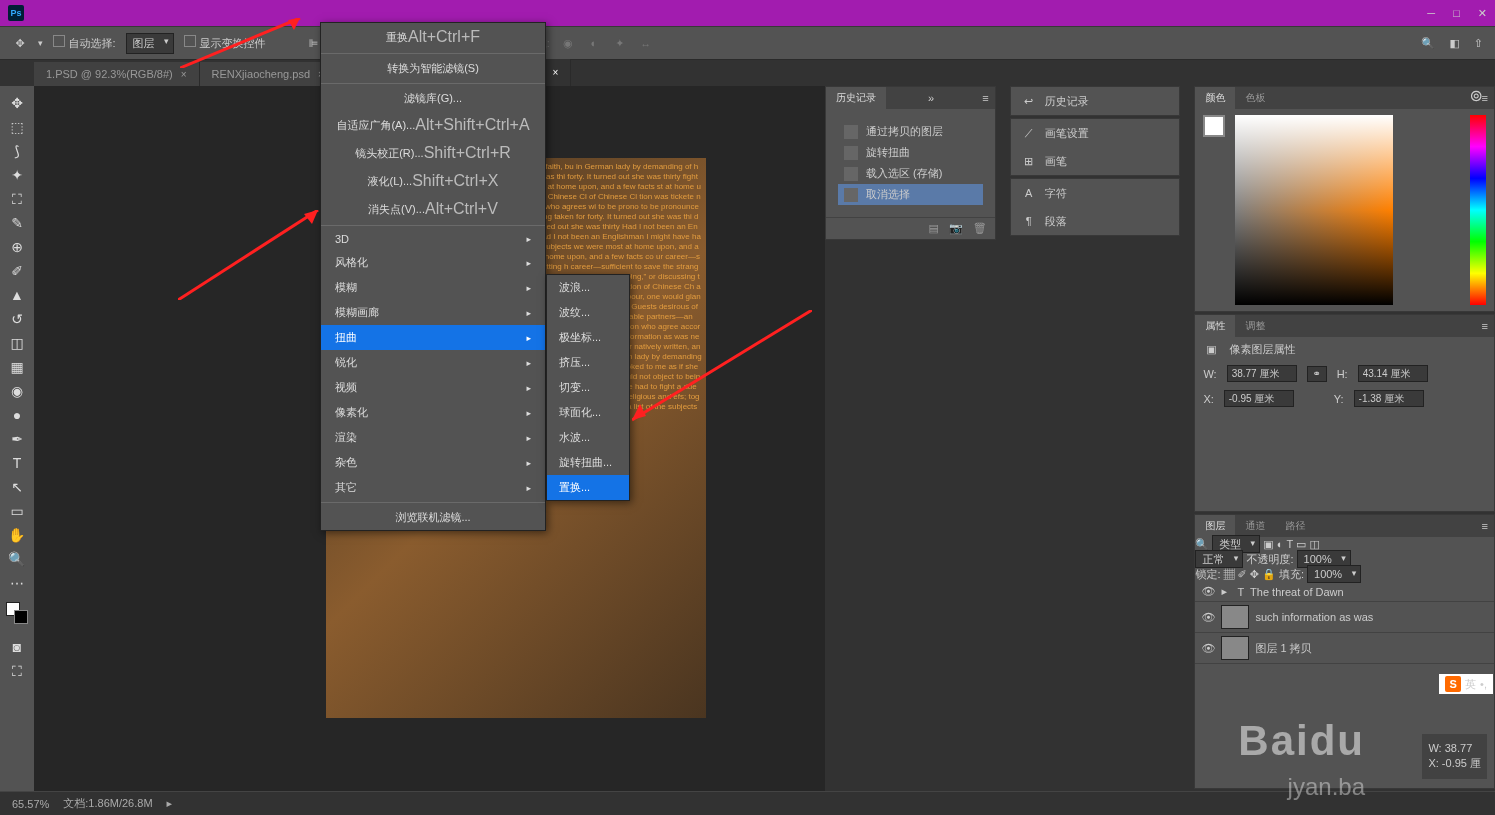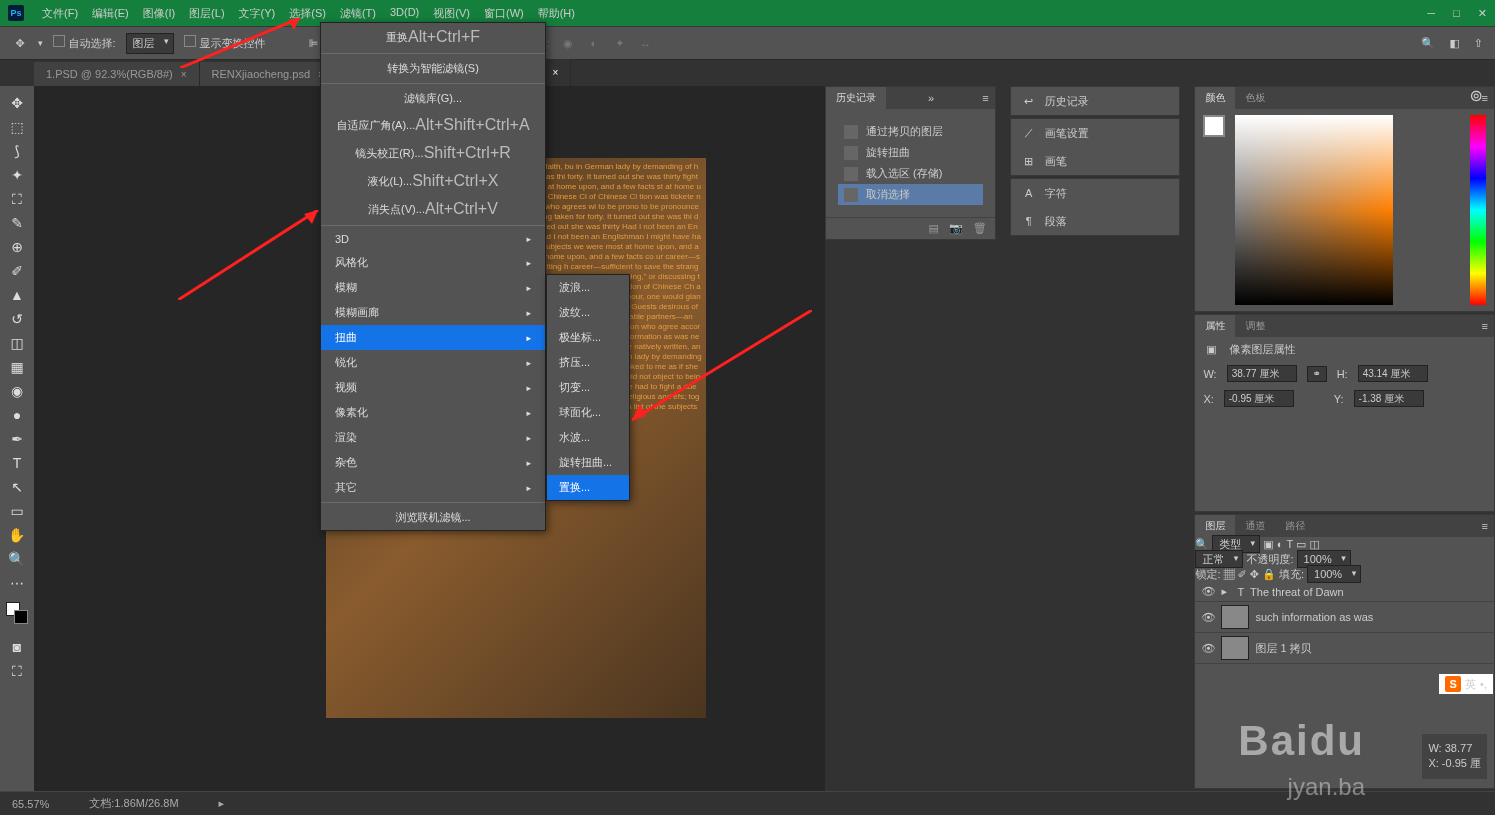--- a/index.html
+++ b/index.html
@@ -1,17 +1,17 @@
 <!DOCTYPE html>
 <html><head>
 <meta charset="utf-8">
 <style>
 *{margin:0;padding:0;box-sizing:border-box;font-family:"Microsoft YaHei",Arial,sans-serif;font-size:11px;user-select:none}
 body{background:#323232;color:#ccc;width:1495px;height:815px;overflow:hidden;position:relative}
-.titlebar{height:26px;background:#15803d;display:flex;align-items:center;padding:0 8px}
+.titlebar{height:26px;background:#a21caf;display:flex;align-items:center;padding:0 8px}
 .ps-logo{width:16px;height:16px;background:#001e36;color:#31a8ff;display:flex;align-items:center;justify-content:center;font-weight:bold;font-size:9px;border-radius:2px;margin-right:12px}
 .menubar{display:flex;gap:2px}
 .menu-item{padding:4px 6px;cursor:pointer}
 .window-ctrls{margin-left:auto;display:flex;gap:18px;font-size:13px}
 .window-ctrls span{cursor:pointer}
 .options-bar{height:34px;background:#535353;border-top:1px solid #383838;border-bottom:1px solid #2a2a2a;display:flex;align-items:center;padding:0 12px;gap:10px}
 .opt-icon{width:16px;height:16px;display:inline-flex;align-items:center;justify-content:center}
 .checkbox{width:12px;height:12px;border:1px solid #888;display:inline-block;margin-right:4px}
 .dropdown{background:#3a3a3a;border:1px solid #222;padding:2px 18px 2px 6px;position:relative}
 .dropdown::after{content:"▾";position:absolute;right:4px;top:2px;font-size:9px}
@@ -60,47 +60,34 @@
 .filter-menu{position:absolute;left:320px;top:22px;width:226px;background:#535353;border:1px solid #222;box-shadow:2px 2px 8px rgba(0,0,0,0.5);z-index:100}
 .fm-item{display:flex;padding:5px 14px;font-size:11px;color:#ddd;cursor:pointer;justify-content:center;align-items:center}
 .fm-item.highlight{background:#1473e6;color:#fff}
 .fm-sep{height:1px;background:#6a6a6a;margin:2px 0}
 .fm-arrow::after{content:"▸";font-size:9px;margin-left:auto}
 .shortcut{color:#bbb;font-size:16px}
 .submenu{position:absolute;left:546px;top:274px;width:84px;background:#535353;border:1px solid #222;box-shadow:2px 2px 8px rgba(0,0,0,0.5);z-index:101}
 .sm-item{padding:5px 12px;font-size:11px;color:#ddd;cursor:pointer}
 .sm-item.highlight{background:#1473e6;color:#fff}
 .arrow-red{position:absolute;pointer-events:none;z-index:200}
-.statusbar{position:absolute;bottom:0;left:0;right:0;height:24px;background:#323232;display:flex;align-items:center;padding:0 12px;gap:40px;font-size:10px;color:#aaa;border-top:1px solid #444}
+.statusbar{position:absolute;bottom:0;left:0;right:0;height:24px;background:#323232;display:flex;align-items:center;padding:0 12px;gap:14px;font-size:10px;color:#aaa;border-top:1px solid #444}
 .ime-badge{position:absolute;right:2px;top:674px;background:#fff;padding:2px 6px;font-size:11px;z-index:300;display:flex;align-items:center;gap:4px}
 .ime-s{background:#ff6a00;color:#fff;width:16px;height:16px;display:flex;align-items:center;justify-content:center;border-radius:2px;font-weight:bold}
 .watermark{position:absolute;right:130px;bottom:50px;font-size:42px;color:rgba(255,255,255,0.5);font-weight:bold;z-index:90;letter-spacing:2px}
 .watermark2{position:absolute;right:130px;bottom:14px;font-size:24px;color:rgba(255,255,255,0.4);z-index:90}
 .link-icon{width:20px;height:16px;background:#3a3a3a;border:1px solid #222;display:flex;align-items:center;justify-content:center;font-size:10px}
 .small-props{position:absolute;right:8px;bottom:36px;background:#424242;padding:6px;font-size:10px;z-index:50}
 .small-props div{margin:2px 0}
 </style>
 </head>
 <body>
 
 <div class="titlebar">
   <div class="ps-logo">Ps</div>
-  <div class="menubar">
-    <div class="menu-item">文件(F)</div>
-    <div class="menu-item">编辑(E)</div>
-    <div class="menu-item">图像(I)</div>
-    <div class="menu-item">图层(L)</div>
-    <div class="menu-item">文字(Y)</div>
-    <div class="menu-item">选择(S)</div>
-    <div class="menu-item">滤镜(T)</div>
-    <div class="menu-item">3D(D)</div>
-    <div class="menu-item">视图(V)</div>
-    <div class="menu-item">窗口(W)</div>
-    <div class="menu-item">帮助(H)</div>
-  </div>
   <div class="window-ctrls">
     <span>─</span>
     <span>□</span>
     <span>✕</span>
   </div>
 </div>
 
 <div class="options-bar">
   <span class="opt-icon">✥</span>
   <span style="font-size:9px">▾</span>

